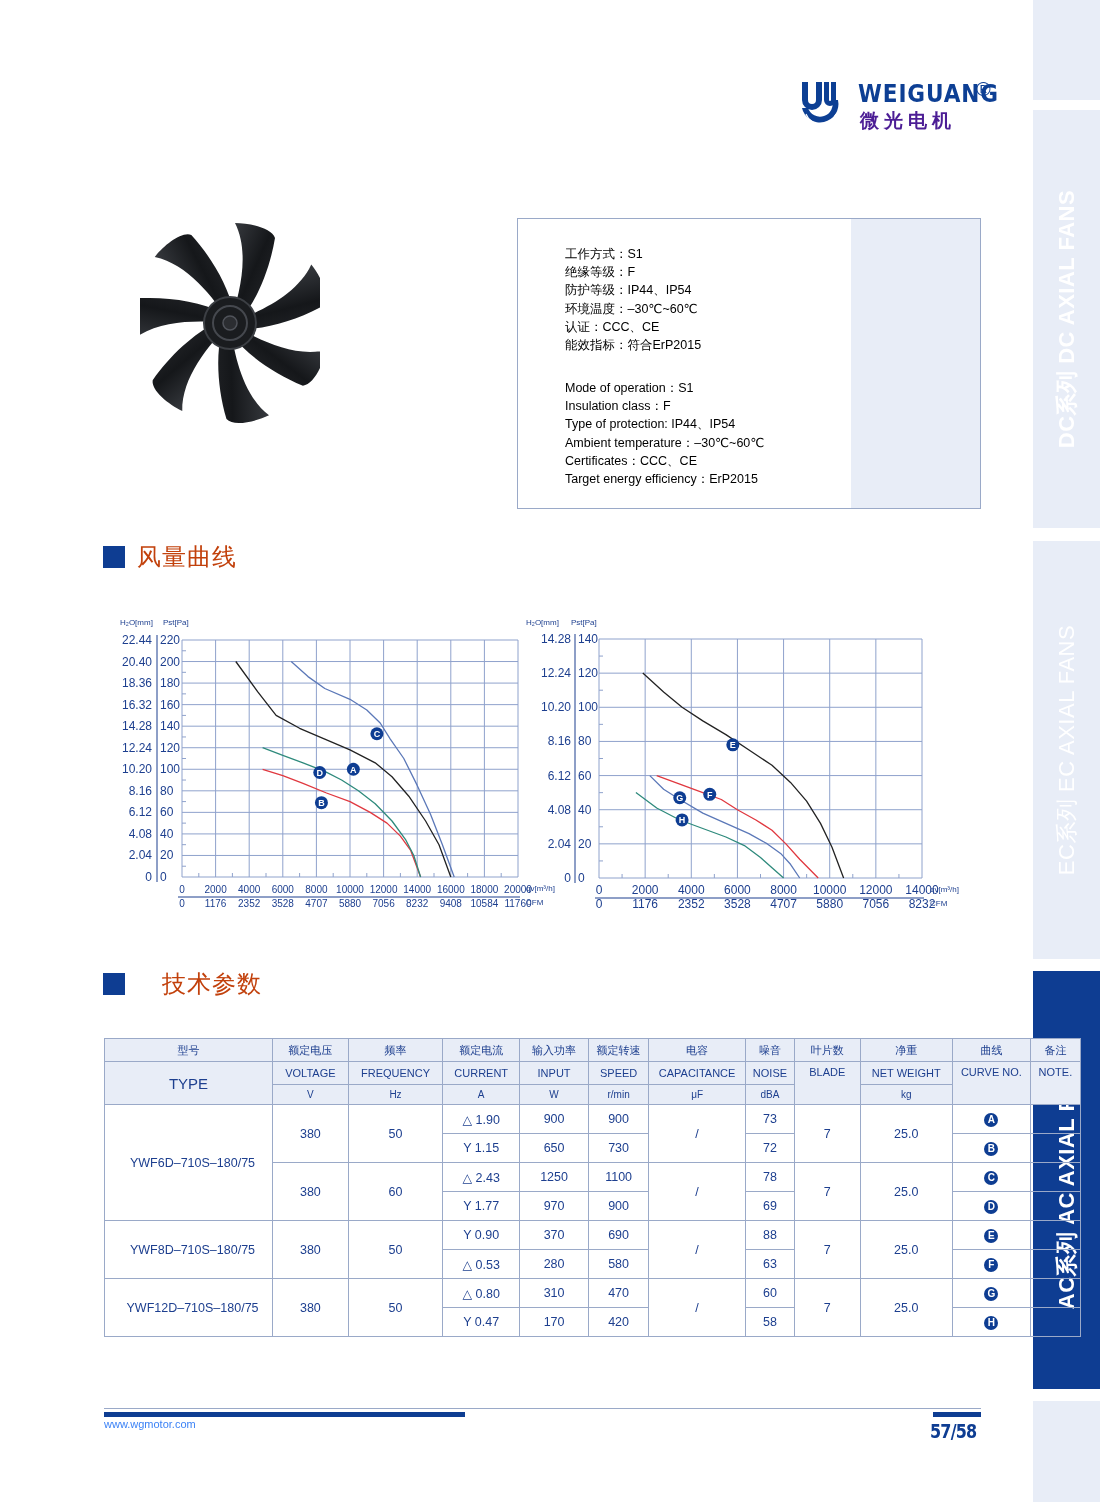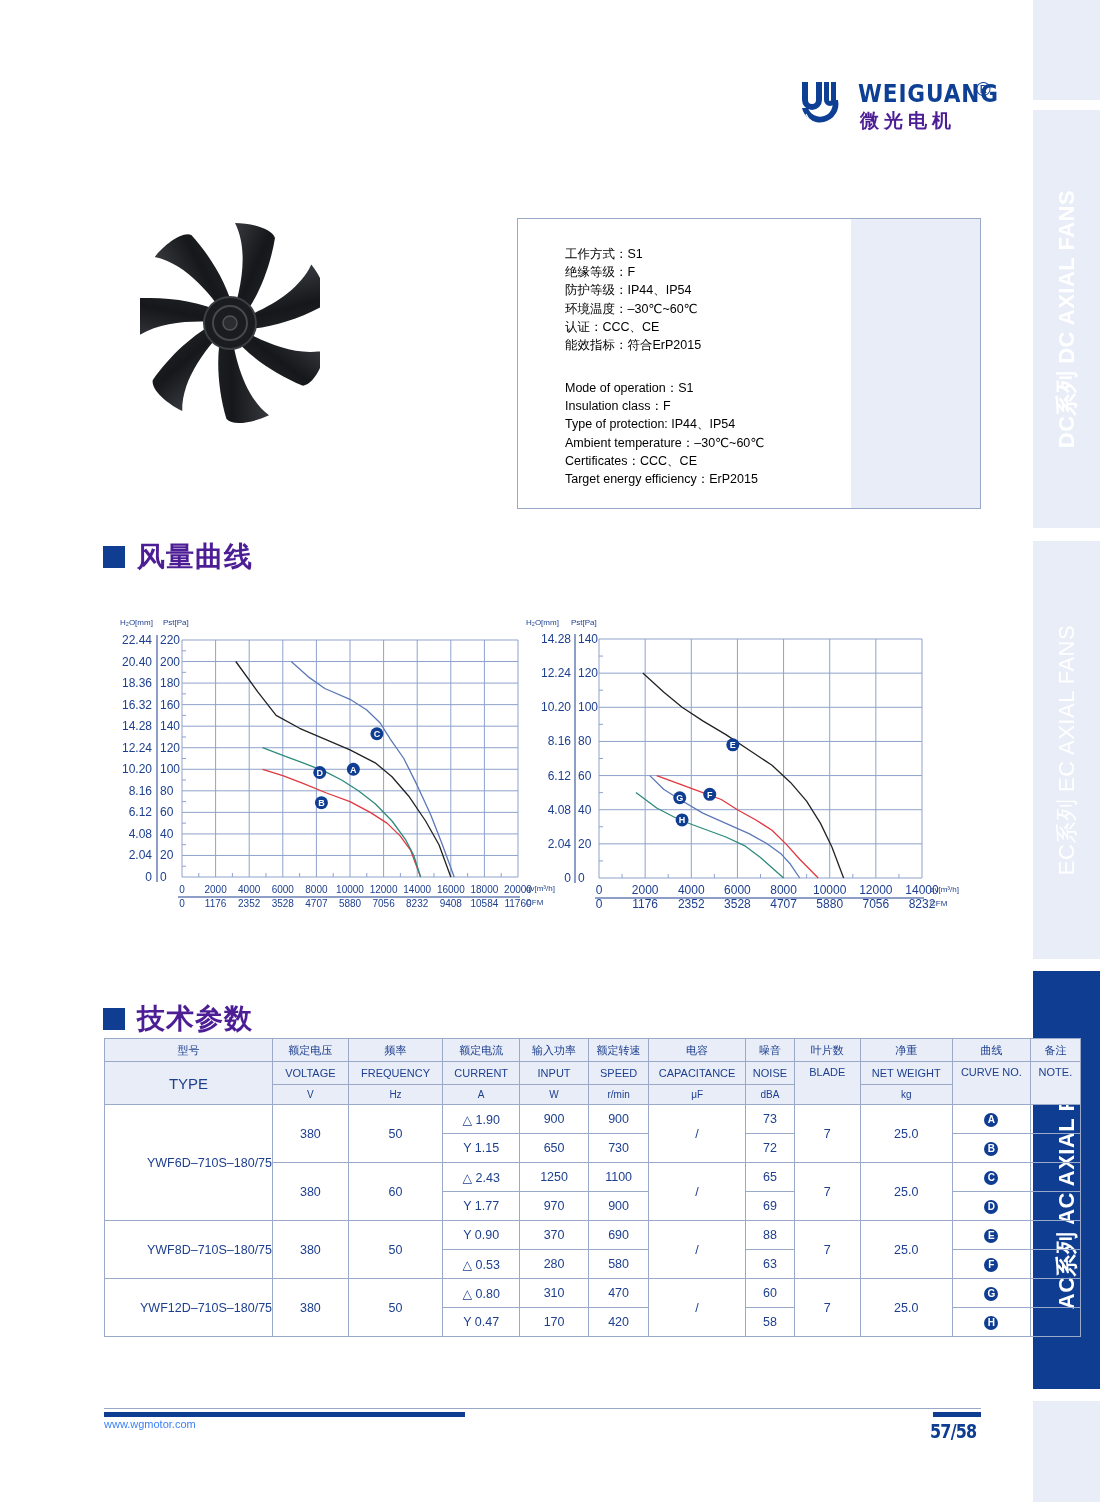--- a/index.html
+++ b/index.html
@@ -21,34 +21,34 @@
   .side-tab.active { background: #0e3d92; }
 
   
   .spec-box { left: 517px; top: 218px; width: 464px; height: 291px; border: 1px solid #9aa9c8; background: #fff; }
   .spec-box .shade { position: absolute; right: 0; top: 0; width: 129px; height: 100%; background: #e8edf7; }
   .spec-lines { position: absolute; left: 47px; font-size: 12.5px; color: #000000; line-height: 18.2px; }
 
   
   .section-head { left: 103px; height: 26px; display: flex; align-items: center; }
   .section-head .sq { width: 22px; height: 22px; background: #0e3d92; margin-right: 12px; }
-  .section-head .ttl { font-size: 28px; font-weight: bold; color: #4c1d95; letter-spacing: 1px; }
+  .section-head .ttl { font-size: 24px; font-weight: normal; color: #c2410c; letter-spacing: 1px; }
 
   
   .chart-svg { position: absolute; left: 0; top: 0; }
 
   
   .spec-table { position: absolute; left: 104px; top: 1038px; width: 977px; border-collapse: collapse;
                 font-size: 12px; color: #1d3f8f; text-align: center; }
   .spec-table td, .spec-table th { border: 1px solid #9aa9c8; font-weight: normal; }
   .spec-table thead tr { background: #e8edf7; }
   .spec-table thead th { height: 23px; font-size: 11px; }
   .spec-table thead tr.r3 th { height: 20px; font-size: 10px; }
   .spec-table tbody td { height: 29px; font-size: 12.5px; }
-  .spec-table td.type { text-align: right; padding-left: 8px; }
+  .spec-table td.type { text-align: center; padding-left: 8px; }
   .spec-table th.type-head { font-size: 15px; }
   .curve-badge { display: inline-block; width: 14px; height: 14px; border-radius: 50%; background: #0e3d92;
                  color: #fff; font-size: 10px; font-weight: bold; line-height: 14px; text-align: center; }
 
   
   .footer-line-thin { left: 104px; top: 1408px; width: 877px; height: 1px; background: #9aa9c8; }
   .footer-bar-left { left: 104px; top: 1412px; width: 361px; height: 5px; background: #0e3d92; }
   .footer-bar-right { left: 933px; top: 1412px; width: 48px; height: 5px; background: #0e3d92; }
   .footer-url { left: 104px; top: 1418px; font-size: 11px; color: #3b82f6; }
   .footer-page { left: 930px; top: 1419px; font-size: 20px; font-weight: bold; color: #0e3d92; letter-spacing: -1px;
@@ -314,21 +314,21 @@
     <circle cx="709.7428571428571" cy="794.35" r="6.5" fill="#0e3d92"></circle>
     <text x="709.7428571428571" y="797.85" font-size="9" font-weight="bold" fill="#ffffff" text-anchor="middle" font-family="Liberation Sans, sans-serif">F</text>
     <polyline points="649.8,775.6 663.6,789.2 679.8,799.5 702.8,813.1 725.9,823.4 749.0,833.6 767.4,843.9 781.3,854.1 790.5,864.3 799.7,878.0" fill="none" stroke="#5b78b8" stroke-width="1.3" stroke-linejoin="round"></polyline>
     <circle cx="679.75" cy="797.7642857142857" r="6.5" fill="#0e3d92"></circle>
     <text x="679.75" y="801.2642857142857" font-size="9" font-weight="bold" fill="#ffffff" text-anchor="middle" font-family="Liberation Sans, sans-serif">G</text>
     <polyline points="635.9,792.6 656.7,808.0 679.8,820.0 702.8,828.5 725.9,837.0 744.4,845.6 760.5,857.5 772.0,867.8 783.6,878.0" fill="none" stroke="#2e8a7c" stroke-width="1.3" stroke-linejoin="round"></polyline>
     <circle cx="682.0571428571428" cy="819.9571428571428" r="6.5" fill="#0e3d92"></circle>
     <text x="682.0571428571428" y="823.4571428571428" font-size="9" font-weight="bold" fill="#ffffff" text-anchor="middle" font-family="Liberation Sans, sans-serif">H</text>
   </svg>
 
-<div class="abs section-head" style="top:1006px;">
+<div class="abs section-head" style="top:971px;gap:25px;">
   <div class="sq"></div>
   <div class="ttl">技术参数</div>
 </div>
 
 <table class="spec-table">
   <colgroup>
     <col style="width:151px">
       <col style="width:68px">
       <col style="width:85px">
       <col style="width:69px">
@@ -405,21 +405,21 @@
       <td><span class="curve-badge">B</span></td>
       <td></td>
     </tr>
     <tr>
       <td rowspan="2">380</td>
       <td rowspan="2">60</td>
       <td>△  2.43</td>
       <td>1250</td>
       <td>1100</td>
       <td rowspan="2">/</td>
-      <td>65</td>
+      <td>78</td>
       <td rowspan="2">7</td>
       <td rowspan="2">25.0</td>
       <td><span class="curve-badge">C</span></td>
       <td></td>
     </tr>
     <tr>
       <td>Y  1.77</td>
       <td>970</td>
       <td>900</td>
       <td>69</td>

